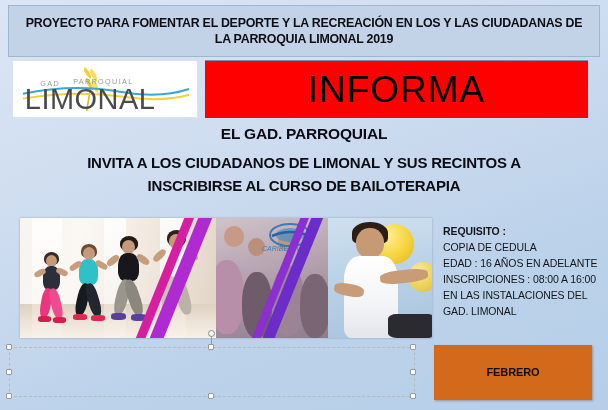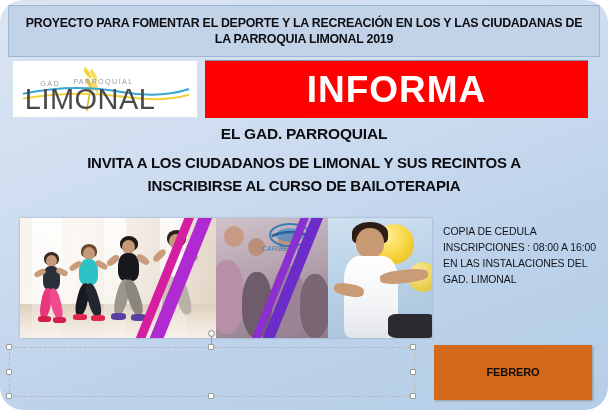--- a/index.html
+++ b/index.html
@@ -9,21 +9,20 @@
   }
   body {
     font-family: "Liberation Sans", sans-serif;
   }
   #slide {
     position: relative;
     width: 608px;
     height: 410px;
     overflow: hidden;
     background: linear-gradient(160deg, #dbe6f4 0%, #cfddf0 35%, #bcd2ea 70%, #b6cee8 100%);
-    border-radius: 23px;
   }
 
   
   .title-bar {
     position: absolute;
     left: 8px;
     top: 5px;
     width: 592px;
     height: 52px;
     background: #c2d3e8;
@@ -67,25 +66,25 @@
     width: 383px;
     height: 58px;
     background: #fe0000;
     border-top: 1px solid #7d8fa8;
     box-sizing: border-box;
     display: flex;
     align-items: center;
     justify-content: center;
   }
   .informa-text {
-    color: #ffffff;
+    color: #000000;
     font-size: 37px;
     line-height: 1;
     letter-spacing: 1px;
-    font-weight: bold;
+    font-weight: normal;
   }
 
   
   .headline-wrap {
     position: absolute;
     left: 0;
     top: 124px;
     width: 608px;
     text-align: center;
   }
@@ -398,21 +397,23 @@
       <div class="man-hair" style="left:24px; top:4px; width:36px; height:22px;"></div>
       <div class="man-head" style="left:28px; top:10px; width:28px; height:30px;"></div>
       <div class="man-shirt" style="left:16px; top:38px; width:54px; height:82px;"></div>
       <div class="man-arm" style="left:52px; top:52px; width:48px; height:13px; transform:rotate(-6deg);"></div>
       <div class="man-arm" style="left:6px; top:66px; width:30px; height:12px; transform:rotate(10deg);"></div>
       <div style="position:absolute; left:60px; top:96px; width:44px; height:24px; background:#2a2a30; border-radius:20% 8% 8% 20%;"></div>
     </div>
   </div>
 
   <div class="requisito">
+    <div class="req-line req-head">REQUISITO :</div>
     <div class="req-line">COPIA DE CEDULA</div>
+    <div class="req-line">EDAD : 16 AÑOS EN ADELANTE</div>
     <div class="req-line">INSCRIPCIONES : 08:00 A 16:00</div>
     <div class="req-line">EN LAS INSTALACIONES DEL</div>
     <div class="req-line">GAD. LIMONAL</div>
   </div>
 
 
   <div class="sel-dash" style="left:9px; top:347px; width:406px; height:50px;"></div>
   <div class="rot-stem" style="left:211px; top:337px;"></div>
   <div class="rot-knob" style="left:208px; top:330px;"></div>
   <div class="sel-handle" style="left:6px; top:344px;"></div>

